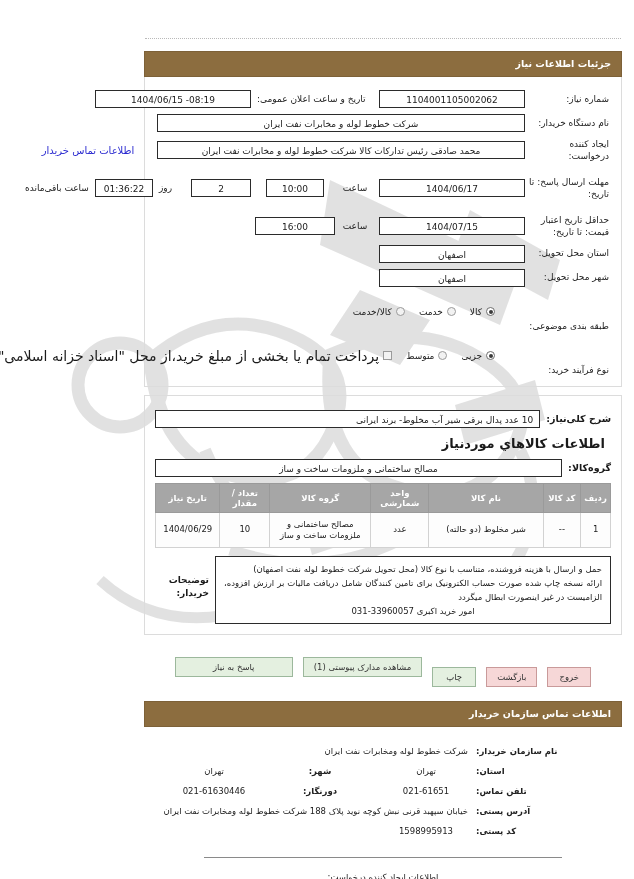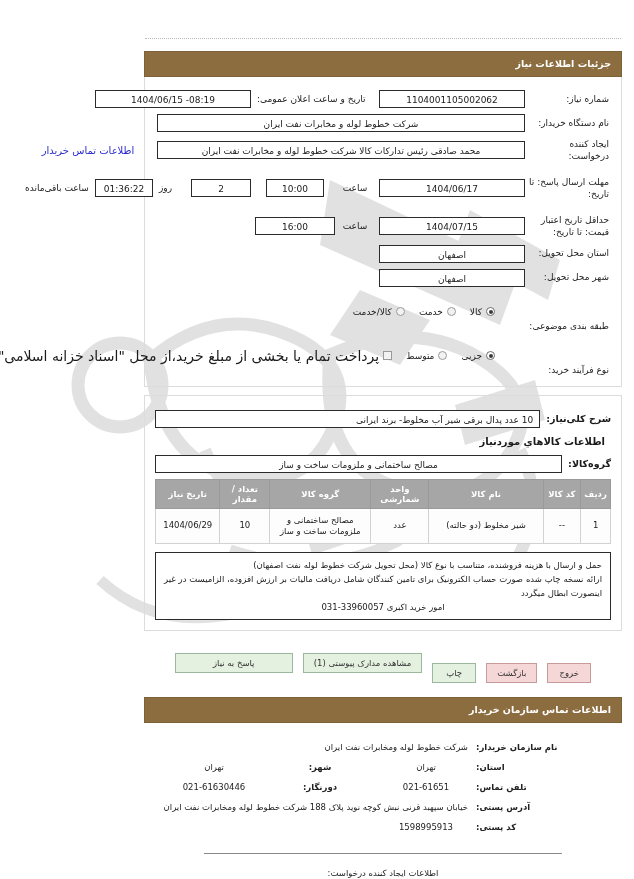--- a/index.html
+++ b/index.html
@@ -178,21 +178,21 @@
     font-size:9.5px;
     white-space:nowrap;
     flex:0 0 auto;
   }
   .kv-line .v{
     flex:1 1 auto;
     max-width:440px;
   }
   .section-title{
     font-weight:bold;
-    font-size:10px;
+    font-size:13px;
     margin:8px 6px 8px 0;
     text-align:right;
   }
 
   
   table.goods{
     width:100%;
     border-collapse:collapse;
     margin-top:4px;
     font-size:8.5px;
@@ -539,20 +539,21 @@
         </tr>
       </tbody>
     </table>
 
     <div class="desc-wrap">
       <div class="desc-box">
         <p>حمل و ارسال  با هزینه فروشنده، متناسب با نوع کالا (محل تحویل شرکت خطوط لوله نفت اصفهان)</p>
         <p>ارائه نسخه چاپ شده صورت حساب الکترونیک برای تامین کنندگان شامل دریافت مالیات بر ارزش افزوده، الزامیست در غیر اینصورت ابطال میگردد</p>
         <p class="ltrline">امور خرید اکبری 33960057-031</p>
       </div>
+      <div class="desc-label">توضیحات خریدار:</div>
     </div>
   </div>
 
   <div class="btnrow">
     <button class="btn danger mid">خروج</button>
     <button class="btn danger mid">بازگشت</button>
     <button class="btn mid">چاپ</button>
     <button class="btn wide">مشاهده مدارک پیوستی (1)</button>
     <button class="btn wide">پاسخ به نیاز</button>
   </div>

